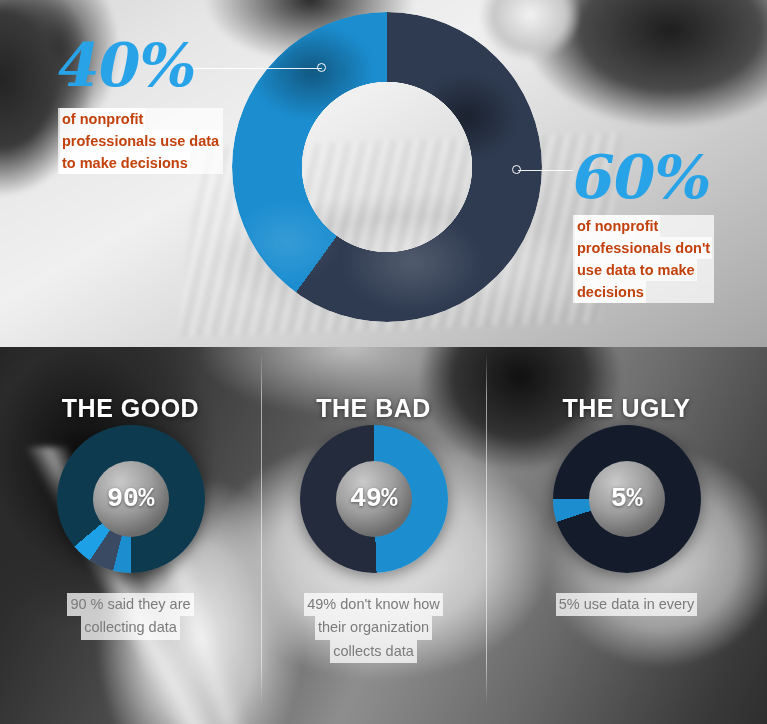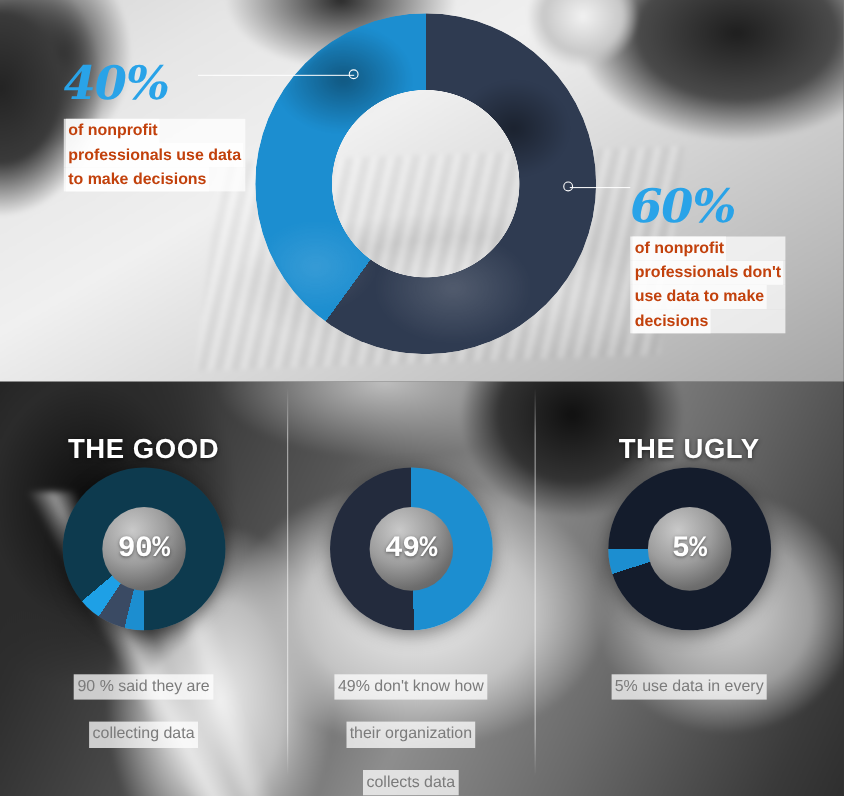--- a/index.html
+++ b/index.html
@@ -104,26 +104,25 @@
     border-radius: 50%;
     background: transparent;
   }
 
   
   .big-pct {
     position: absolute;
     font-family: "DejaVu Serif", serif;
     font-style: italic;
     font-weight: 700;
-    font-size: 42px;
+    font-size: 60px;
     line-height: 1;
     color: #29a3e8;
     letter-spacing: -1px;
     white-space: nowrap;
-    margin-top: 20px;
   }
 
   
   .caption {
     position: absolute;
     font-size: 14.5px;
     line-height: 1.52;
     color: #c2410c;
     white-space: nowrap;
     font-weight: bold;
@@ -230,21 +229,21 @@
 
   .col-caption {
     position: absolute;
     top: 246px;
     width: 100%;
     text-align: center;
     font-size: 14.5px;
     line-height: 1.62;
     color: #7b7b7b;
   }
-  .col-caption .line { display: block; margin-top: 20px; }
+  .col-caption .line { display: block; }
   .col-caption .line span {
     display: inline-block;
     background: rgba(255,255,255,.74);
     padding: 0 3px;
   }
 </style>
 </head>
 <body>
 
 <div id="infographic">
@@ -297,20 +296,21 @@
           <span class="hub-val">90%</span>
         </div>
       </div>
       <div class="col-caption">
         <span class="line"><span>90 %  said they are</span></span>
         <span class="line"><span>collecting data</span></span>
       </div>
     </div>
 
     <div class="col" style="left:261px; width:225px;">
+      <div class="col-title">THE BAD</div>
       <div class="mini-donut">
         <div class="slices" style="background: conic-gradient(from 0deg,
                       #1c8ed0 0deg 178deg,
                       #232b3d 178deg 360deg);"></div>
         <div class="hub">
           <span class="hub-val">49%</span>
         </div>
       </div>
       <div class="col-caption">
         <span class="line"><span>49% don't know how</span></span>

